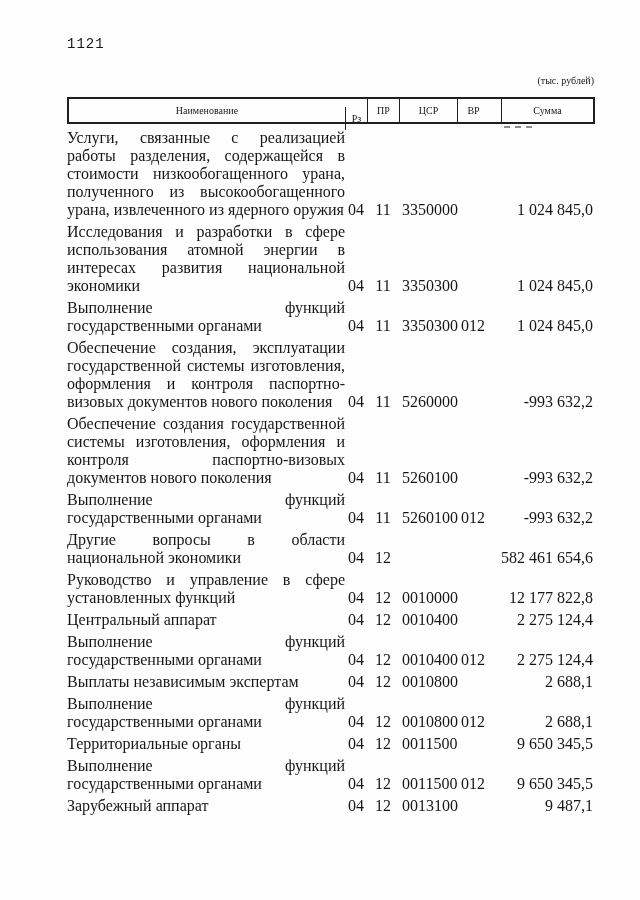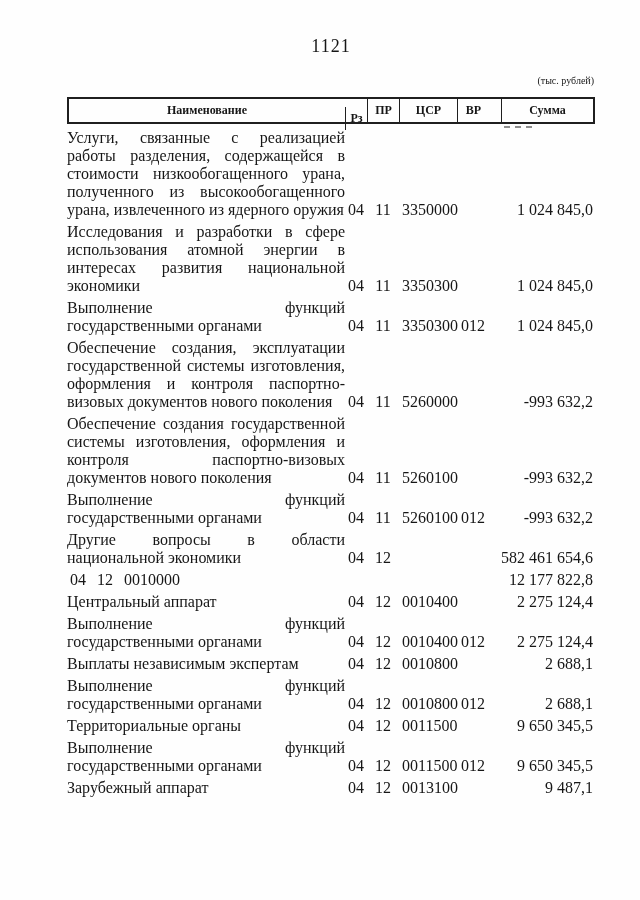--- a/index.html
+++ b/index.html
@@ -10,31 +10,30 @@
   .page {
     position: relative;
     width: 640px; height: 900px;
     background: #fefefe;
     font-family: "Liberation Serif", "DejaVu Serif", serif;
     color: #161616;
     overflow: hidden;
   }
   .page-number {
     position: absolute; top: 36px; left: 67px; width: 528px;
-    text-align: center; font-size: 18px; letter-spacing: 1px;
+    text-align: left; font-size: 14px; letter-spacing: 1px; font-family: Liberation Mono, monospace;
   }
   .units-caption {
     position: absolute; top: 75px; left: 67px; width: 528px;
     text-align: right; font-size: 10px; padding-right: 1px;
   }
   .thead {
     position: absolute; top: 97px; left: 67px; width: 528px; height: 27px;
-    display: flex; border: 2px solid #1f1f1f; font-size: 12px;
+    display: flex; border: 2px solid #1f1f1f; font-size: 10px;
     background: #fefefe;
-    font-weight: bold;
   }
   .thead .hc {
     display: flex; align-items: center; justify-content: center;
     border-left: 1.5px solid #1f1f1f; height: 100%;
   }
   .thead .hc:first-child { border-left: none; }
   .hc-name  { width: 276px; }
   .hc-rz    { width: 22px; margin-top: 8px; }
   .hc-pr    { width: 32px; }
   .hc-csr   { width: 58px; }
@@ -140,20 +139,21 @@
   <div class="row">
     <div class="cell c-name">Другие вопросы в области национальной экономики</div>
     <div class="cell c-rz">04</div>
     <div class="cell c-pr">12</div>
     <div class="cell c-csr"></div>
     <div class="cell c-vr"></div>
     <div class="cell c-summa">582 461 654,6</div>
   </div>
 
   <div class="row">
+    <div class="cell c-name">Руководство и управление в сфере установленных функций</div>
     <div class="cell c-rz">04</div>
     <div class="cell c-pr">12</div>
     <div class="cell c-csr">0010000</div>
     <div class="cell c-vr"></div>
     <div class="cell c-summa">12 177 822,8</div>
   </div>
 
   <div class="row">
     <div class="cell c-name">Центральный аппарат</div>
     <div class="cell c-rz">04</div>

